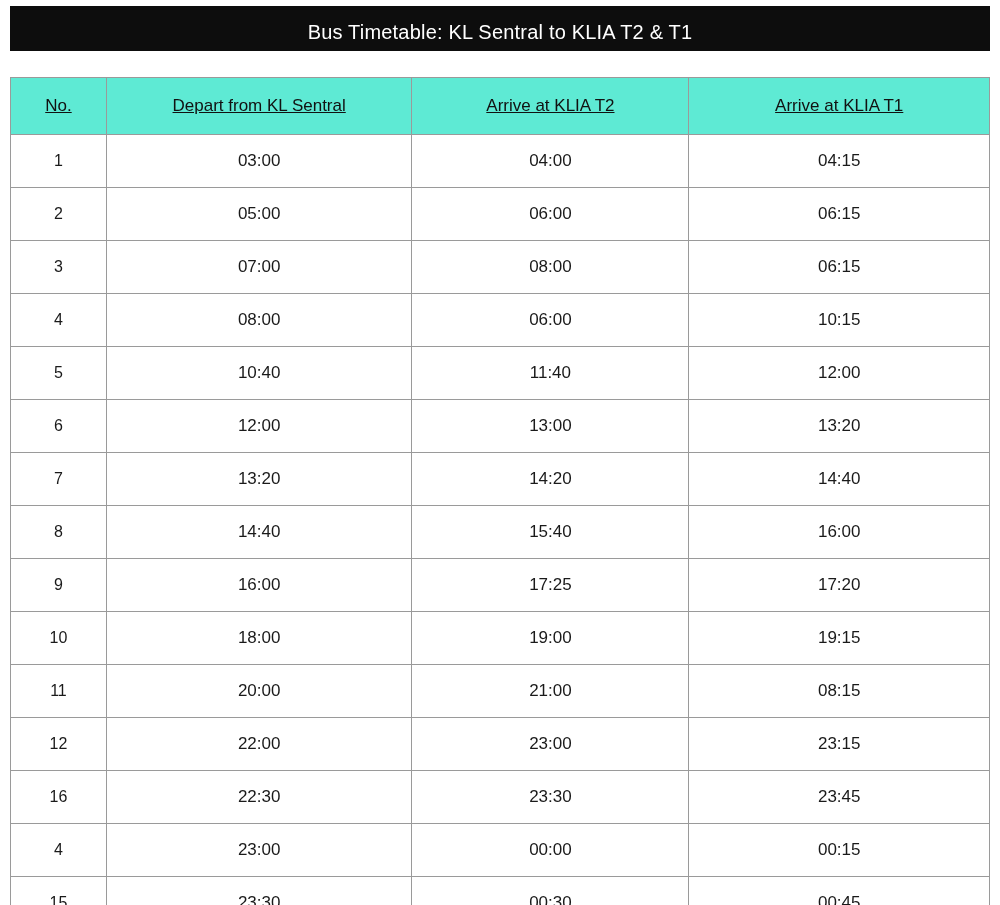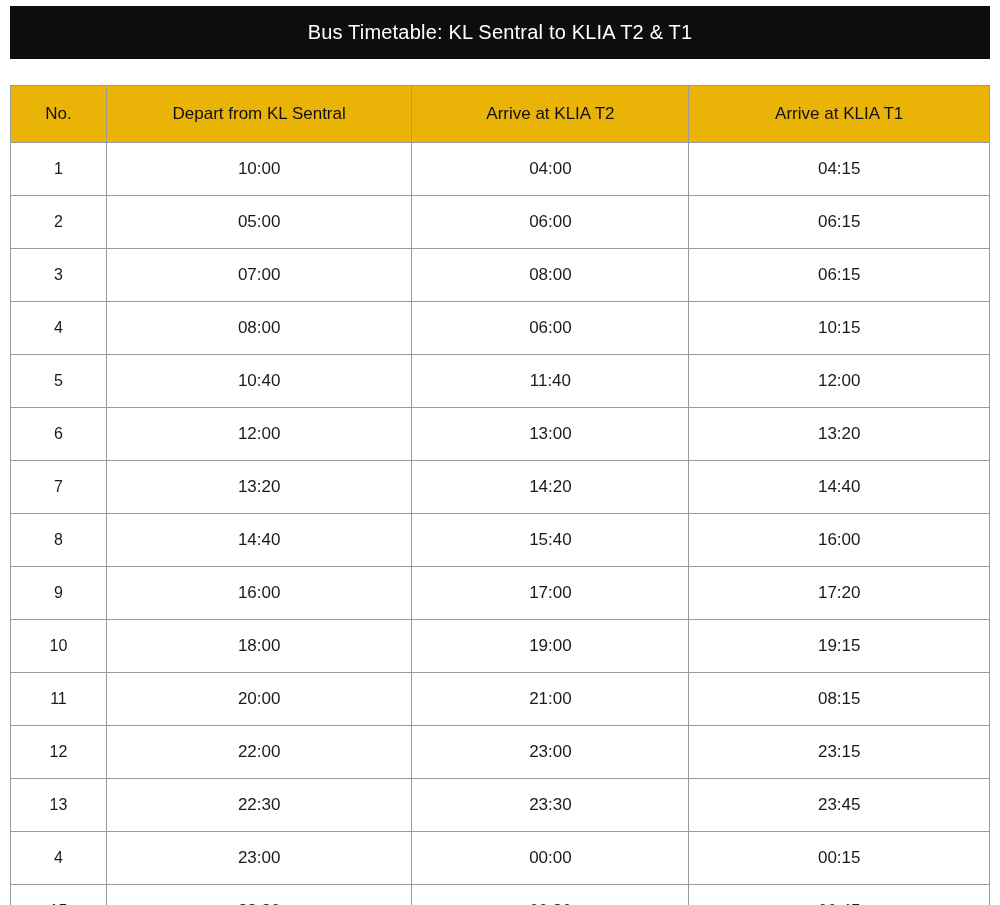--- a/index.html
+++ b/index.html
@@ -22,21 +22,21 @@
     display: flex;
     flex-direction: column;
   }
   .title-bar {
     background: #0d0d0d;
     color: #ffffff;
     text-align: center;
     font-size: 20px;
     letter-spacing: 0.2px;
     line-height: 1.2;
-    padding: 14px 10px 15px 10px;
+    padding: 14px 10px 7px 10px;
     box-sizing: border-box;
     width: 100%;
   }
   .table-wrap {
     margin-top: 26px;
     width: 100%;
   }
   table.timetable {
     width: 100%;
     border-collapse: collapse;
@@ -51,24 +51,25 @@
   table.timetable th,
   table.timetable td {
     border: 1px solid #9a9a9a;
     text-align: center;
     vertical-align: middle;
     padding: 0;
     height: 52px;
     font-weight: normal;
   }
   table.timetable thead th {
-    background: #eab308;
+    background: #5eead4;
     height: 56px;
     font-size: 17px;
     color: #111111;
+    text-decoration: underline;
   }
   table.timetable tbody td {
     background: #ffffff;
     color: #1a1a1a;
   }
   table.timetable tbody td.col-no {
     font-size: 16px;
   }
 </style>
 </head>
@@ -90,21 +91,21 @@
         <tr>
           <th>No.</th>
           <th>Depart from KL Sentral</th>
           <th>Arrive at KLIA T2</th>
           <th>Arrive at KLIA T1</th>
         </tr>
       </thead>
       <tbody>
         <tr>
           <td class="col-no">1</td>
-          <td>10:00</td>
+          <td>03:00</td>
           <td>04:00</td>
           <td>04:15</td>
         </tr>
         <tr>
           <td class="col-no">2</td>
           <td>05:00</td>
           <td>06:00</td>
           <td>06:15</td>
         </tr>
         <tr>
@@ -139,21 +140,21 @@
         </tr>
         <tr>
           <td class="col-no">8</td>
           <td>14:40</td>
           <td>15:40</td>
           <td>16:00</td>
         </tr>
         <tr>
           <td class="col-no">9</td>
           <td>16:00</td>
-          <td>17:00</td>
+          <td>17:25</td>
           <td>17:20</td>
         </tr>
         <tr>
           <td class="col-no">10</td>
           <td>18:00</td>
           <td>19:00</td>
           <td>19:15</td>
         </tr>
         <tr>
           <td class="col-no">11</td>
@@ -161,21 +162,21 @@
           <td>21:00</td>
           <td>08:15</td>
         </tr>
         <tr>
           <td class="col-no">12</td>
           <td>22:00</td>
           <td>23:00</td>
           <td>23:15</td>
         </tr>
         <tr>
-          <td class="col-no">13</td>
+          <td class="col-no">16</td>
           <td>22:30</td>
           <td>23:30</td>
           <td>23:45</td>
         </tr>
         <tr>
           <td class="col-no">4</td>
           <td>23:00</td>
           <td>00:00</td>
           <td>00:15</td>
         </tr>

